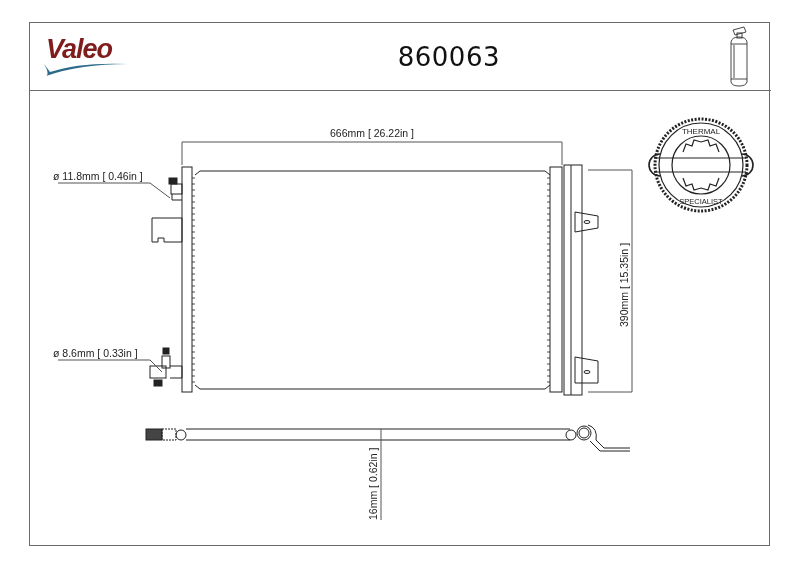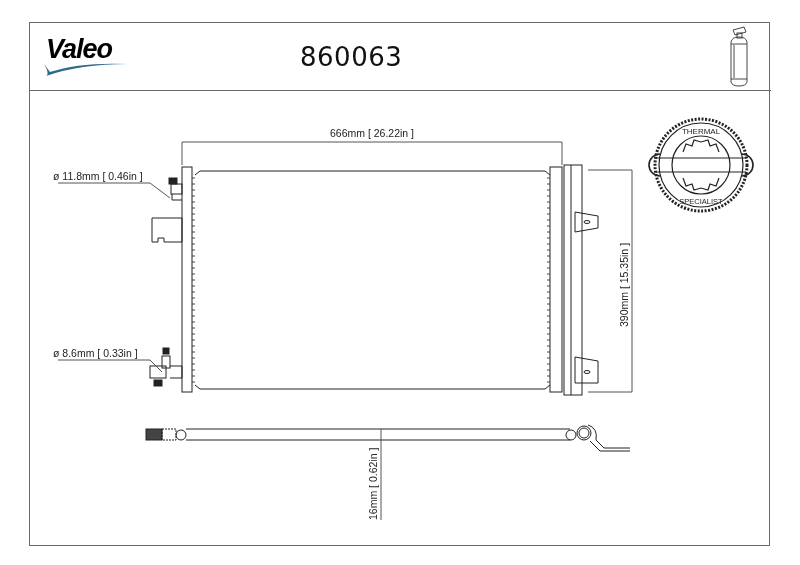--- a/index.html
+++ b/index.html
@@ -1,21 +1,21 @@
 <!DOCTYPE html>
 <html><head>
 <meta charset="utf-8">
 <style>
   html, body { margin: 0; padding: 0; background: #ffffff; }
   body { width: 800px; height: 565px; position: relative; overflow: hidden; font-family: "Liberation Sans", sans-serif; }
   .sheet { position: absolute; left: 29px; top: 22px; width: 741px; height: 524px; border: 1px solid #6a6a6a; box-sizing: border-box; }
   .header-divider { position: absolute; left: 29px; top: 90px; width: 742px; height: 1px; background: #6a6a6a; }
-  .part-number { position: absolute; left: 300px; top: 42px; width: 200px; text-align: left; font-family: "DejaVu Sans", sans-serif; font-size: 26px; color: #111; letter-spacing: 0.5px; }
+  .part-number { position: absolute; left: 300px; top: 42px; width: 200px; text-align: right; font-family: "DejaVu Sans", sans-serif; font-size: 26px; color: #111; letter-spacing: 0.5px; }
   .logo { position: absolute; left: 40px; top: 34px; width: 100px; height: 46px; }
-  .logo-text { position: absolute; left: 6px; top: 0; font-family: "Liberation Sans", sans-serif; font-weight: bold; font-style: italic; font-size: 27px; color: #000000; letter-spacing: -1px; }
+  .logo-text { position: absolute; left: 6px; top: 0; font-family: "Liberation Sans", sans-serif; font-weight: bold; font-style: italic; font-size: 27px; color: #7f1d1d; letter-spacing: -1px; }
   .drier-icon { position: absolute; left: 724px; top: 24px; width: 30px; height: 66px; }
   .badge { position: absolute; left: 646px; top: 114px; width: 110px; height: 102px; }
   .drawing { position: absolute; left: 0; top: 0; width: 800px; height: 565px; }
   .dim-text { font-family: "Liberation Sans", sans-serif; font-size: 10.5px; fill: #222; }
 </style>
 </head>
 <body>
 
 <div class="sheet"></div>
 <div class="header-divider"></div>

